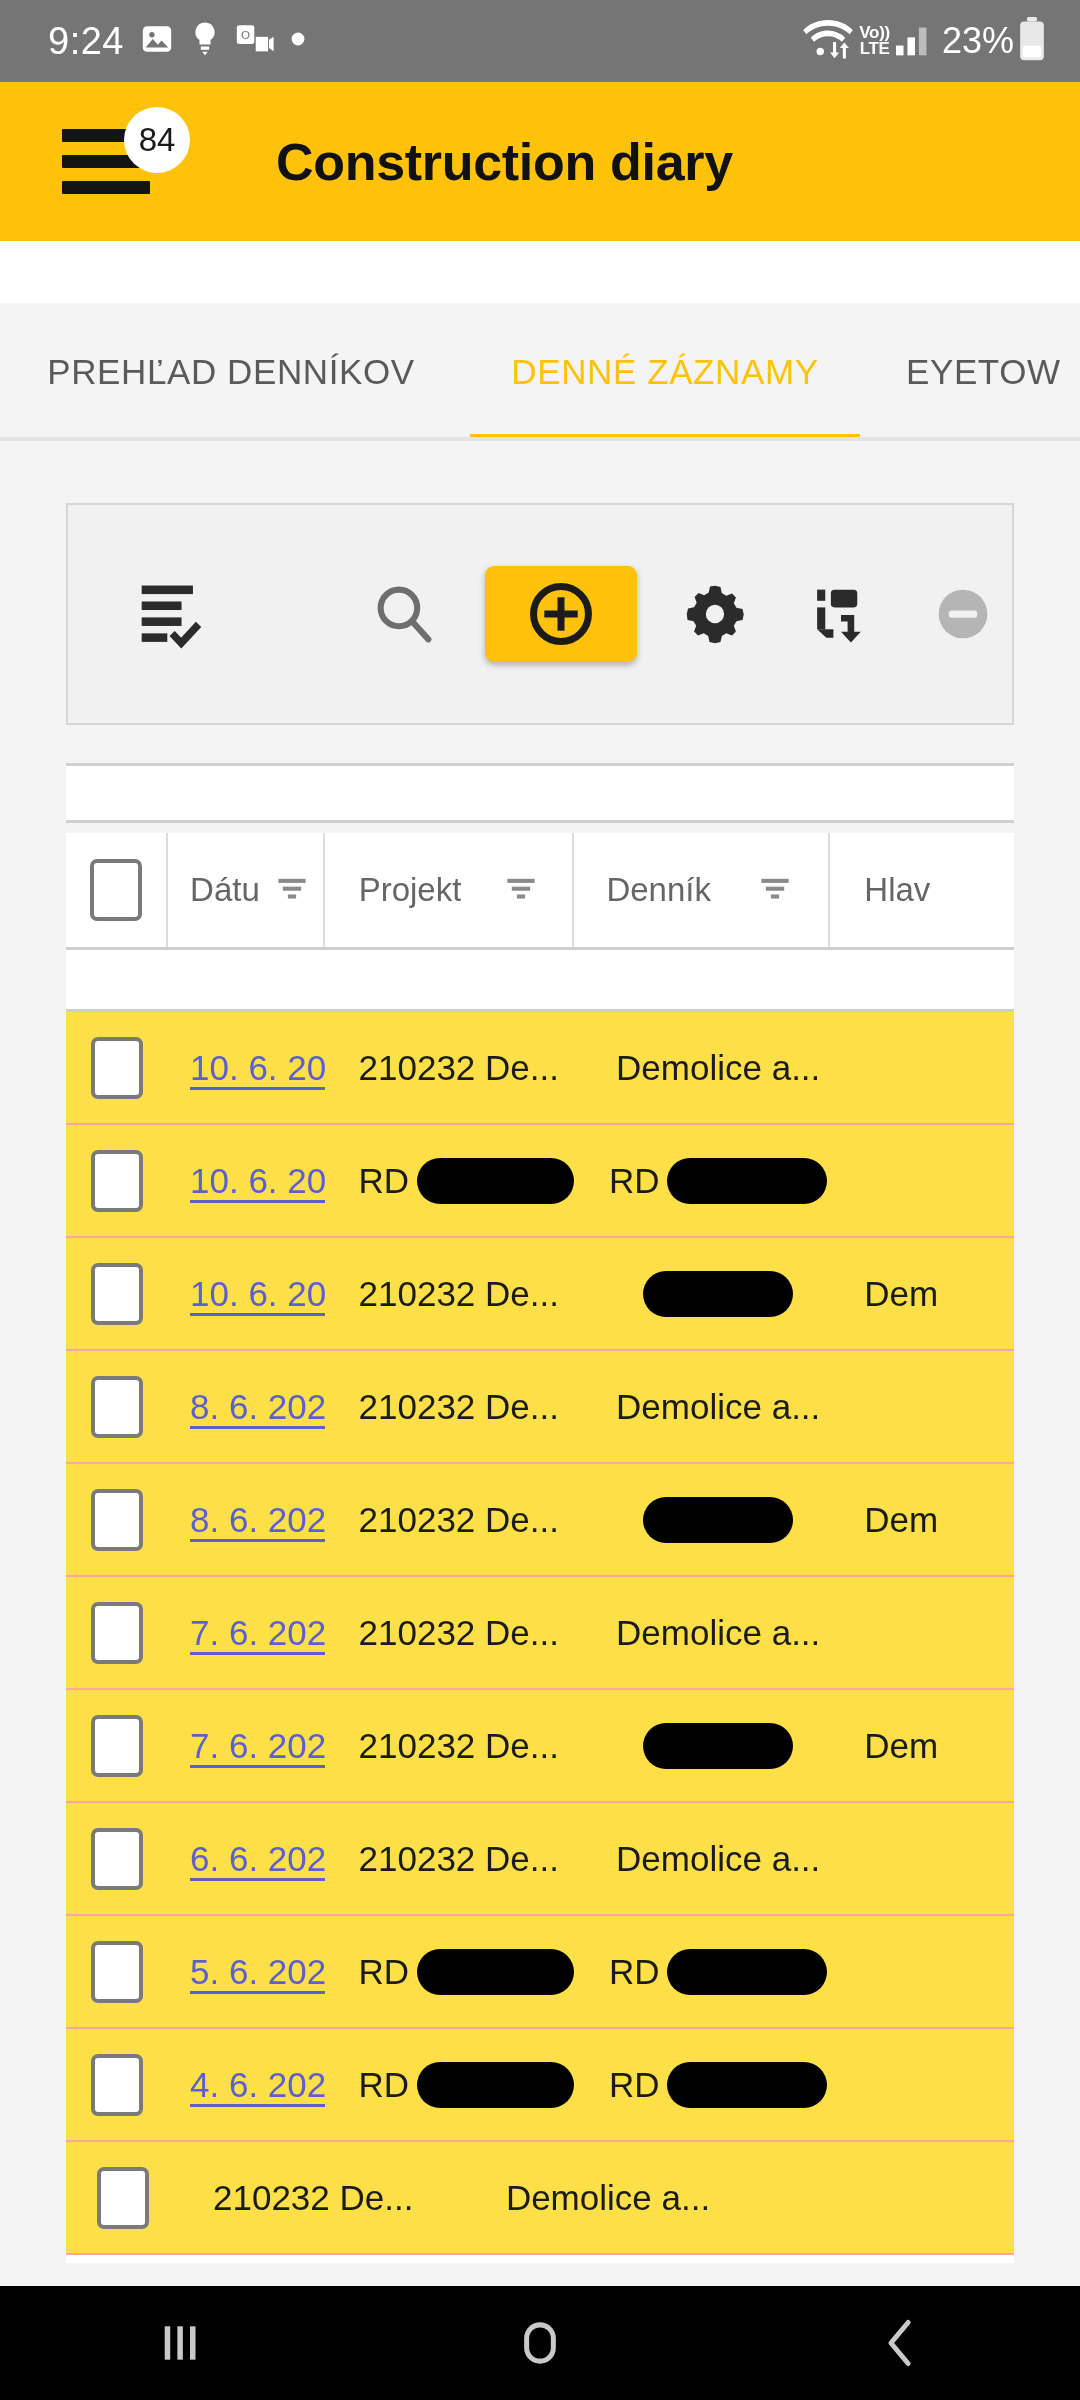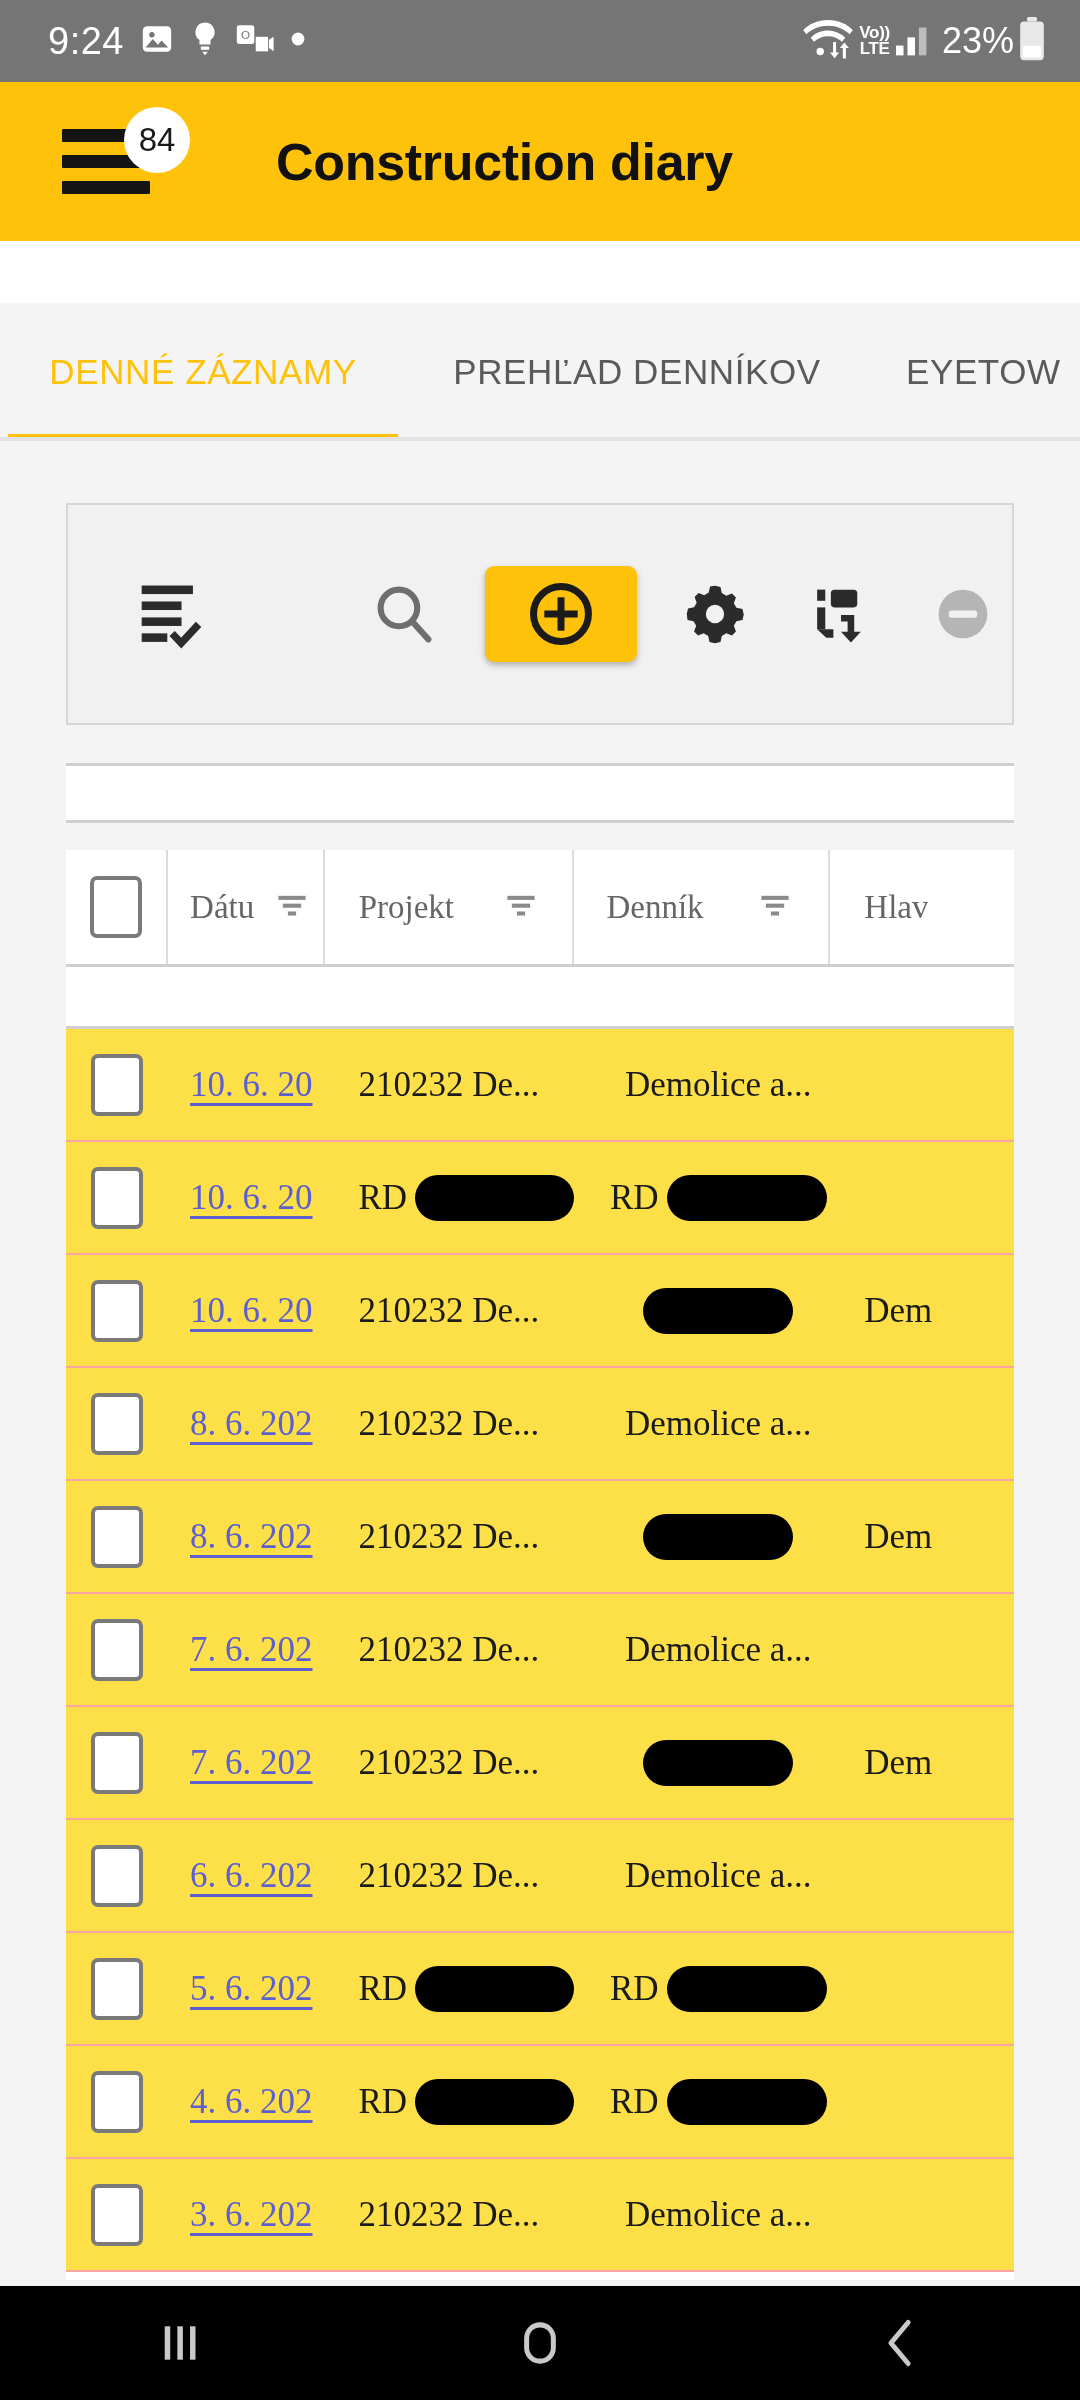--- a/index.html
+++ b/index.html
@@ -214,27 +214,26 @@
     width: 948px;
     height: 60px;
     background: #ffffff;
     border-top: 3px solid #cfcfcf;
     border-bottom: 3px solid #cfcfcf;
   }
 
   
   .table-clip {
     position: absolute;
-    top: 850px;
+    top: 833px;
     left: 66px;
     width: 948px;
     height: 1430px;
     overflow: hidden;
     background: #ffffff;
-    font-family: Liberation Serif, serif;
   }
   .thead {
     display: flex;
     height: 117px;
     background: #ffffff;
     border-bottom: 3px solid #cfcfcf;
   }
   .th {
     display: flex;
     align-items: center;
@@ -426,22 +425,22 @@
       <div class="bar"></div>
       <div class="bar"></div>
       <div class="badge">84</div>
     </div>
     <div class="appbar-title">Construction diary</div>
   </div>
 
   <div class="gap-white"></div>
 
   <div class="tabbar">
+    <div class="tab t1">PREHĽAD DENNÍKOV</div>
     <div class="tab t0 active">DENNÉ ZÁZNAMY</div>
-    <div class="tab t1">PREHĽAD DENNÍKOV</div>
     <div class="tab t2">EYETOW</div>
   </div>
   <div class="tabbar-baseline"></div>
 
   <div class="content-bg"></div>
 
   <div class="toolbar">
 
     <div class="tb-btn tb-list">
       <svg width="74" height="74" viewBox="0 0 26 26">
@@ -719,23 +718,20 @@
             <span class="redact" style="width: 160px;"></span>
           </div>
           <div class="td cell-hlav">
             <span class="cell-text"></span>
           </div>
         </div>
         <div class="trow">
           <div class="td cell-check">
             <span class="chk"></span>
           </div>
-          <div class="td cell-date">
-            <span class="date-link">3. 6. 202</span>
-          </div>
           <div class="td cell-proj">
             <span class="cell-text">210232 De...</span>
           </div>
           <div class="td cell-den">
             <span class="cell-text">Demolice a...</span>
           </div>
           <div class="td cell-hlav">
             <span class="cell-text"></span>
           </div>
         </div>

